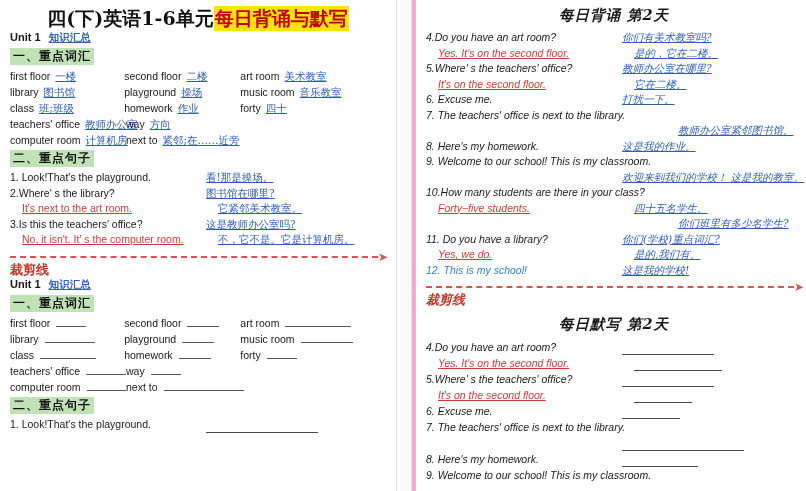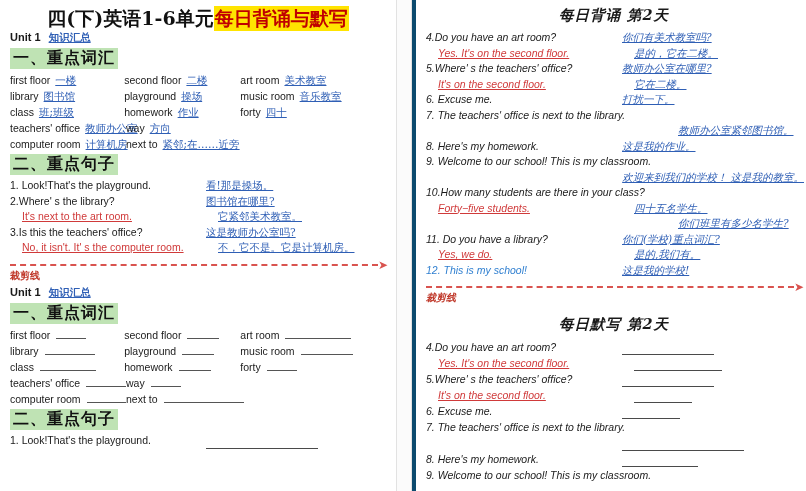--- a/index.html
+++ b/index.html
@@ -3,21 +3,21 @@
 <meta charset="utf-8">
 <style>
   html,body{margin:0;padding:0;}
   body{
     width:806px;height:491px;overflow:hidden;
     background:#ffffff;
     font-family:"Liberation Sans","DejaVu Sans",sans-serif;
     color:#1a1a1a;
     -webkit-font-smoothing:antialiased;
   }
-  .viewport{position:relative;width:806px;height:491px;overflow:hidden;background:#0c4a6e;}
+  .viewport{position:relative;width:806px;height:491px;overflow:hidden;background:#f9a8d4;}
   .page{position:absolute;top:0;width:396px;height:491px;background:#ffffff;overflow:hidden;}
   .page-left{left:0;}
   .page-right{left:416px;font-style:italic;}
   .gutter{position:absolute;top:0;left:396px;width:14px;height:491px;background:#fbfbfb;
           border-left:1px solid #e2e2e2;border-right:1px solid #e2e2e2;}
   .pad{padding:0 8px;}
 
   
   .maintitle{
     text-align:center;font-size:19px;font-weight:bold;letter-spacing:0px;
@@ -31,21 +31,21 @@
     text-align:center;font-weight:bold;font-size:14.5px;margin:9px 0 5px 0;
     font-family:"DejaVu Serif","Liberation Serif",serif;letter-spacing:1px;
   }
   .daytitle.right-col{margin-top:6px;}
 
   .unitline{font-size:11px;margin:2px 0 1px 2px;font-weight:600;}
   .unitline .cn{font-weight:bold;font-family:"DejaVu Serif","Liberation Serif",serif;}
 
   .secthead{
     display:inline-block;background:#bfe3b4;color:#111;font-weight:bold;
-    font-size:16px;padding:0px 3px;margin:2px 0 2px 2px;
+    font-size:12px;padding:0px 3px;margin:2px 0 2px 2px;
     font-family:Liberation Serif, serif;letter-spacing:1px;
   }
 
   
   .vocab{margin:1px 0 0 2px;font-size:10.5px;line-height:16px;}
   .vrow{display:flex;align-items:baseline;}
   .vcell{display:flex;align-items:baseline;}
   .c1{width:116px;}
   .c2{width:118px;}
   .c3{width:150px;}
@@ -67,21 +67,21 @@
     color:#2f5fb5;text-decoration:underline;white-space:nowrap;
     font-family:"DejaVu Serif","Liberation Serif",serif;font-size:10.5px;
   }
   .s-cn.shift{margin-left:56px;}
   .num-blue{color:#2f7fd0;}
 
   
   .cutwrap{position:relative;margin:6px 0 0 0;height:22px;}
   .cutline{position:absolute;left:2px;right:10px;top:2px;border-top:2px dashed #d9534f;}
   .cutarrow{position:absolute;right:0px;top:-3px;color:#d9534f;font-size:12px;line-height:12px;}
-  .cutlabel{position:absolute;left:2px;top:7px;color:#c0392b;font-weight:bold;font-size:10px;
+  .cutlabel{position:absolute;left:2px;top:7px;color:#c0392b;font-weight:bold;font-size:13px;
             font-family:"DejaVu Serif","Liberation Serif",serif;}
 
   
   .wrow{display:flex;align-items:flex-end;min-height:16px;}
   .w-en{width:196px;white-space:nowrap;font-size:10.5px;}
   .w-en.indent{padding-left:12px;}
   .w-en.ans{color:#d03a3a;text-decoration:underline;}
   .rule{border-bottom:1px solid #4a4a4a;height:13px;}
 </style>
 </head>

